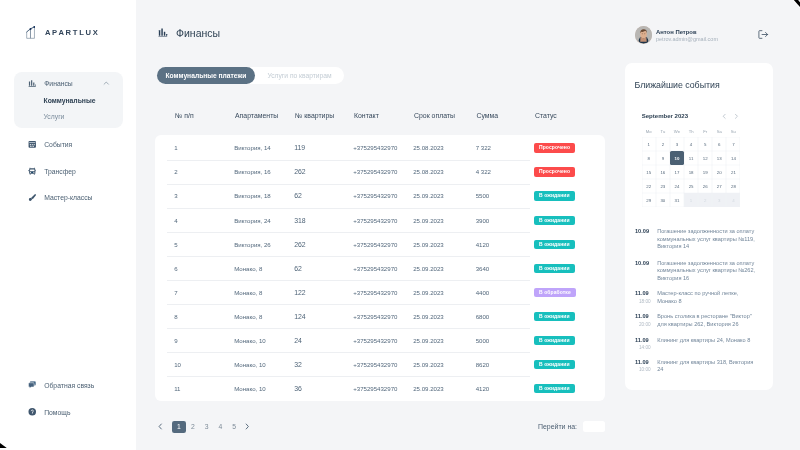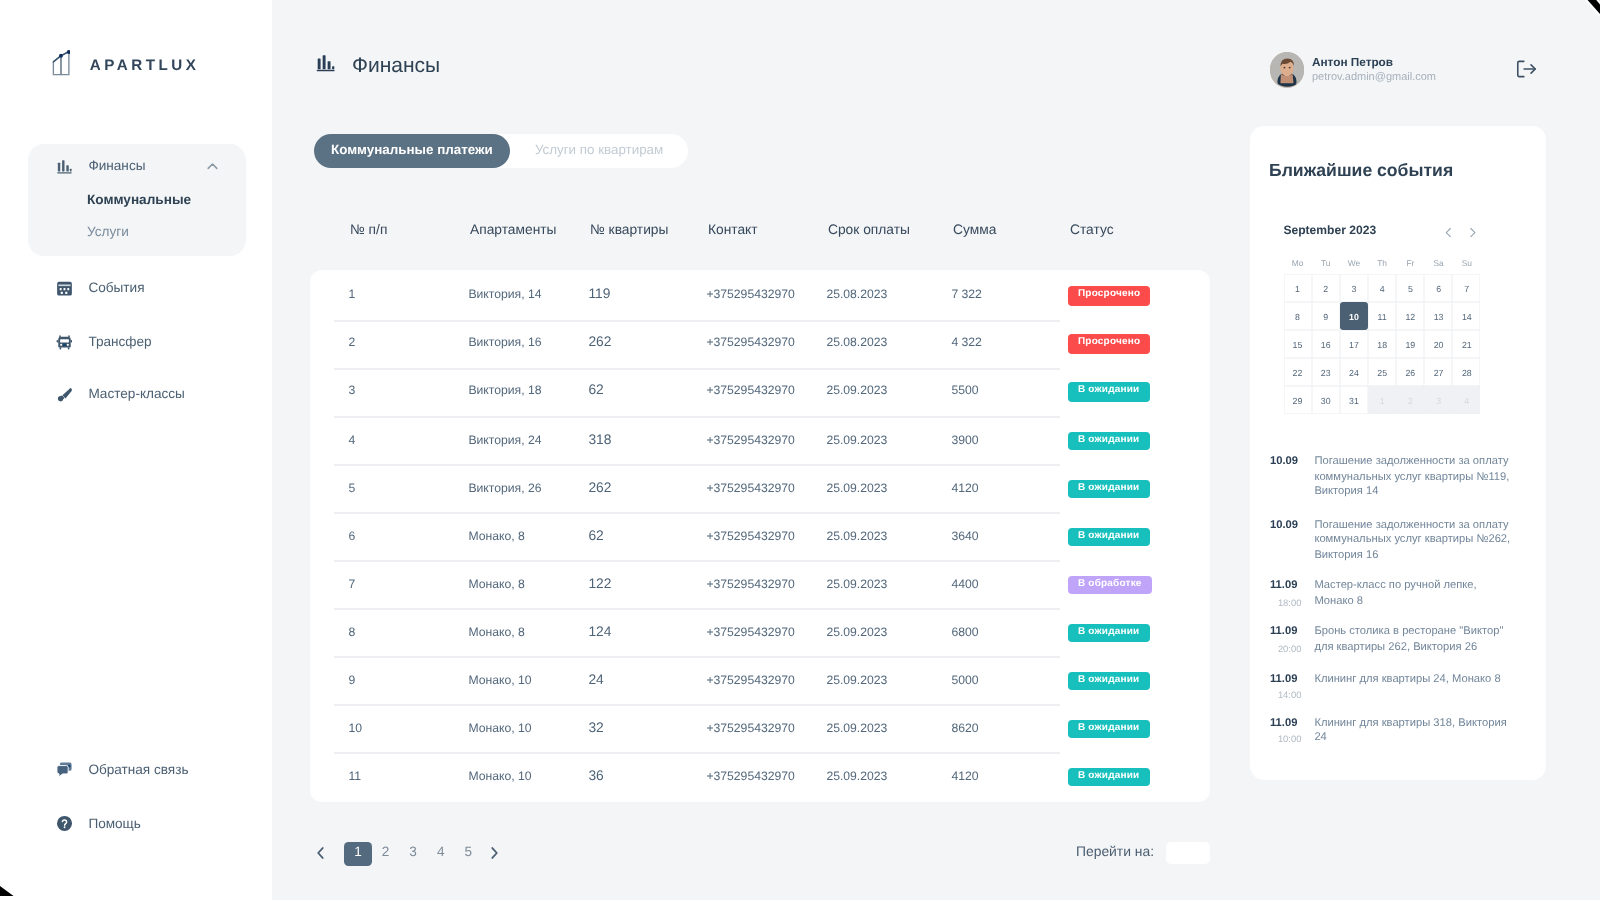--- a/index.html
+++ b/index.html
@@ -76,21 +76,21 @@
   .goto { position:absolute; left:402px; top:421.4px; display:flex; align-items:center; gap:5.6px;
           height:11.1px; }
   .goto-label { font-size:6.95px; color:#4a5d70; white-space:nowrap; }
   .goto-input { width:22.4px; height:11.1px; background:#fff; border-radius:2.5px; border:none;
                 outline:none; font-family:"Liberation Sans", sans-serif; font-size:6.6px;
                 padding:0 3px; color:#4a5d70; }
 
   
   .events-card { position:absolute; left:489px; top:63px; width:148px; height:327px;
                  background:#fff; border-radius:7px; overflow:hidden; }
-  .ev-title { position:absolute; left:9.5px; top:16.5px; font-size:8.8px; color:#2f4254; font-weight:700; }
+  .ev-title { position:absolute; left:9.5px; top:16.5px; font-size:8.8px; color:#2f4254; font-weight:400; }
   .cal { position:absolute; left:16.7px; top:49.5px; width:98.8px; }
   .cal-head { position:absolute; left:0; top:0; width:98.8px; height:10px; }
   .cal-month { position:absolute; left:0; top:0; font-size:6.05px; color:#2f4254; font-weight:700;
                white-space:nowrap; }
   .cal-nav { position:absolute; right:0.5px; top:0.5px; display:flex; gap:6.2px; }
   .cal-navbtn { cursor:pointer; display:flex; line-height:0; }
   .cal-dow { position:absolute; left:0; top:16.5px; display:flex; width:98.8px; }
   .cal-dow div { width:14.114px; text-align:center; font-size:4.2px; color:#98a4b0; }
   .cal-grid { position:absolute; left:0; top:24.5px; width:98.8px; }
   .cal-week { display:flex; height:14px; }

